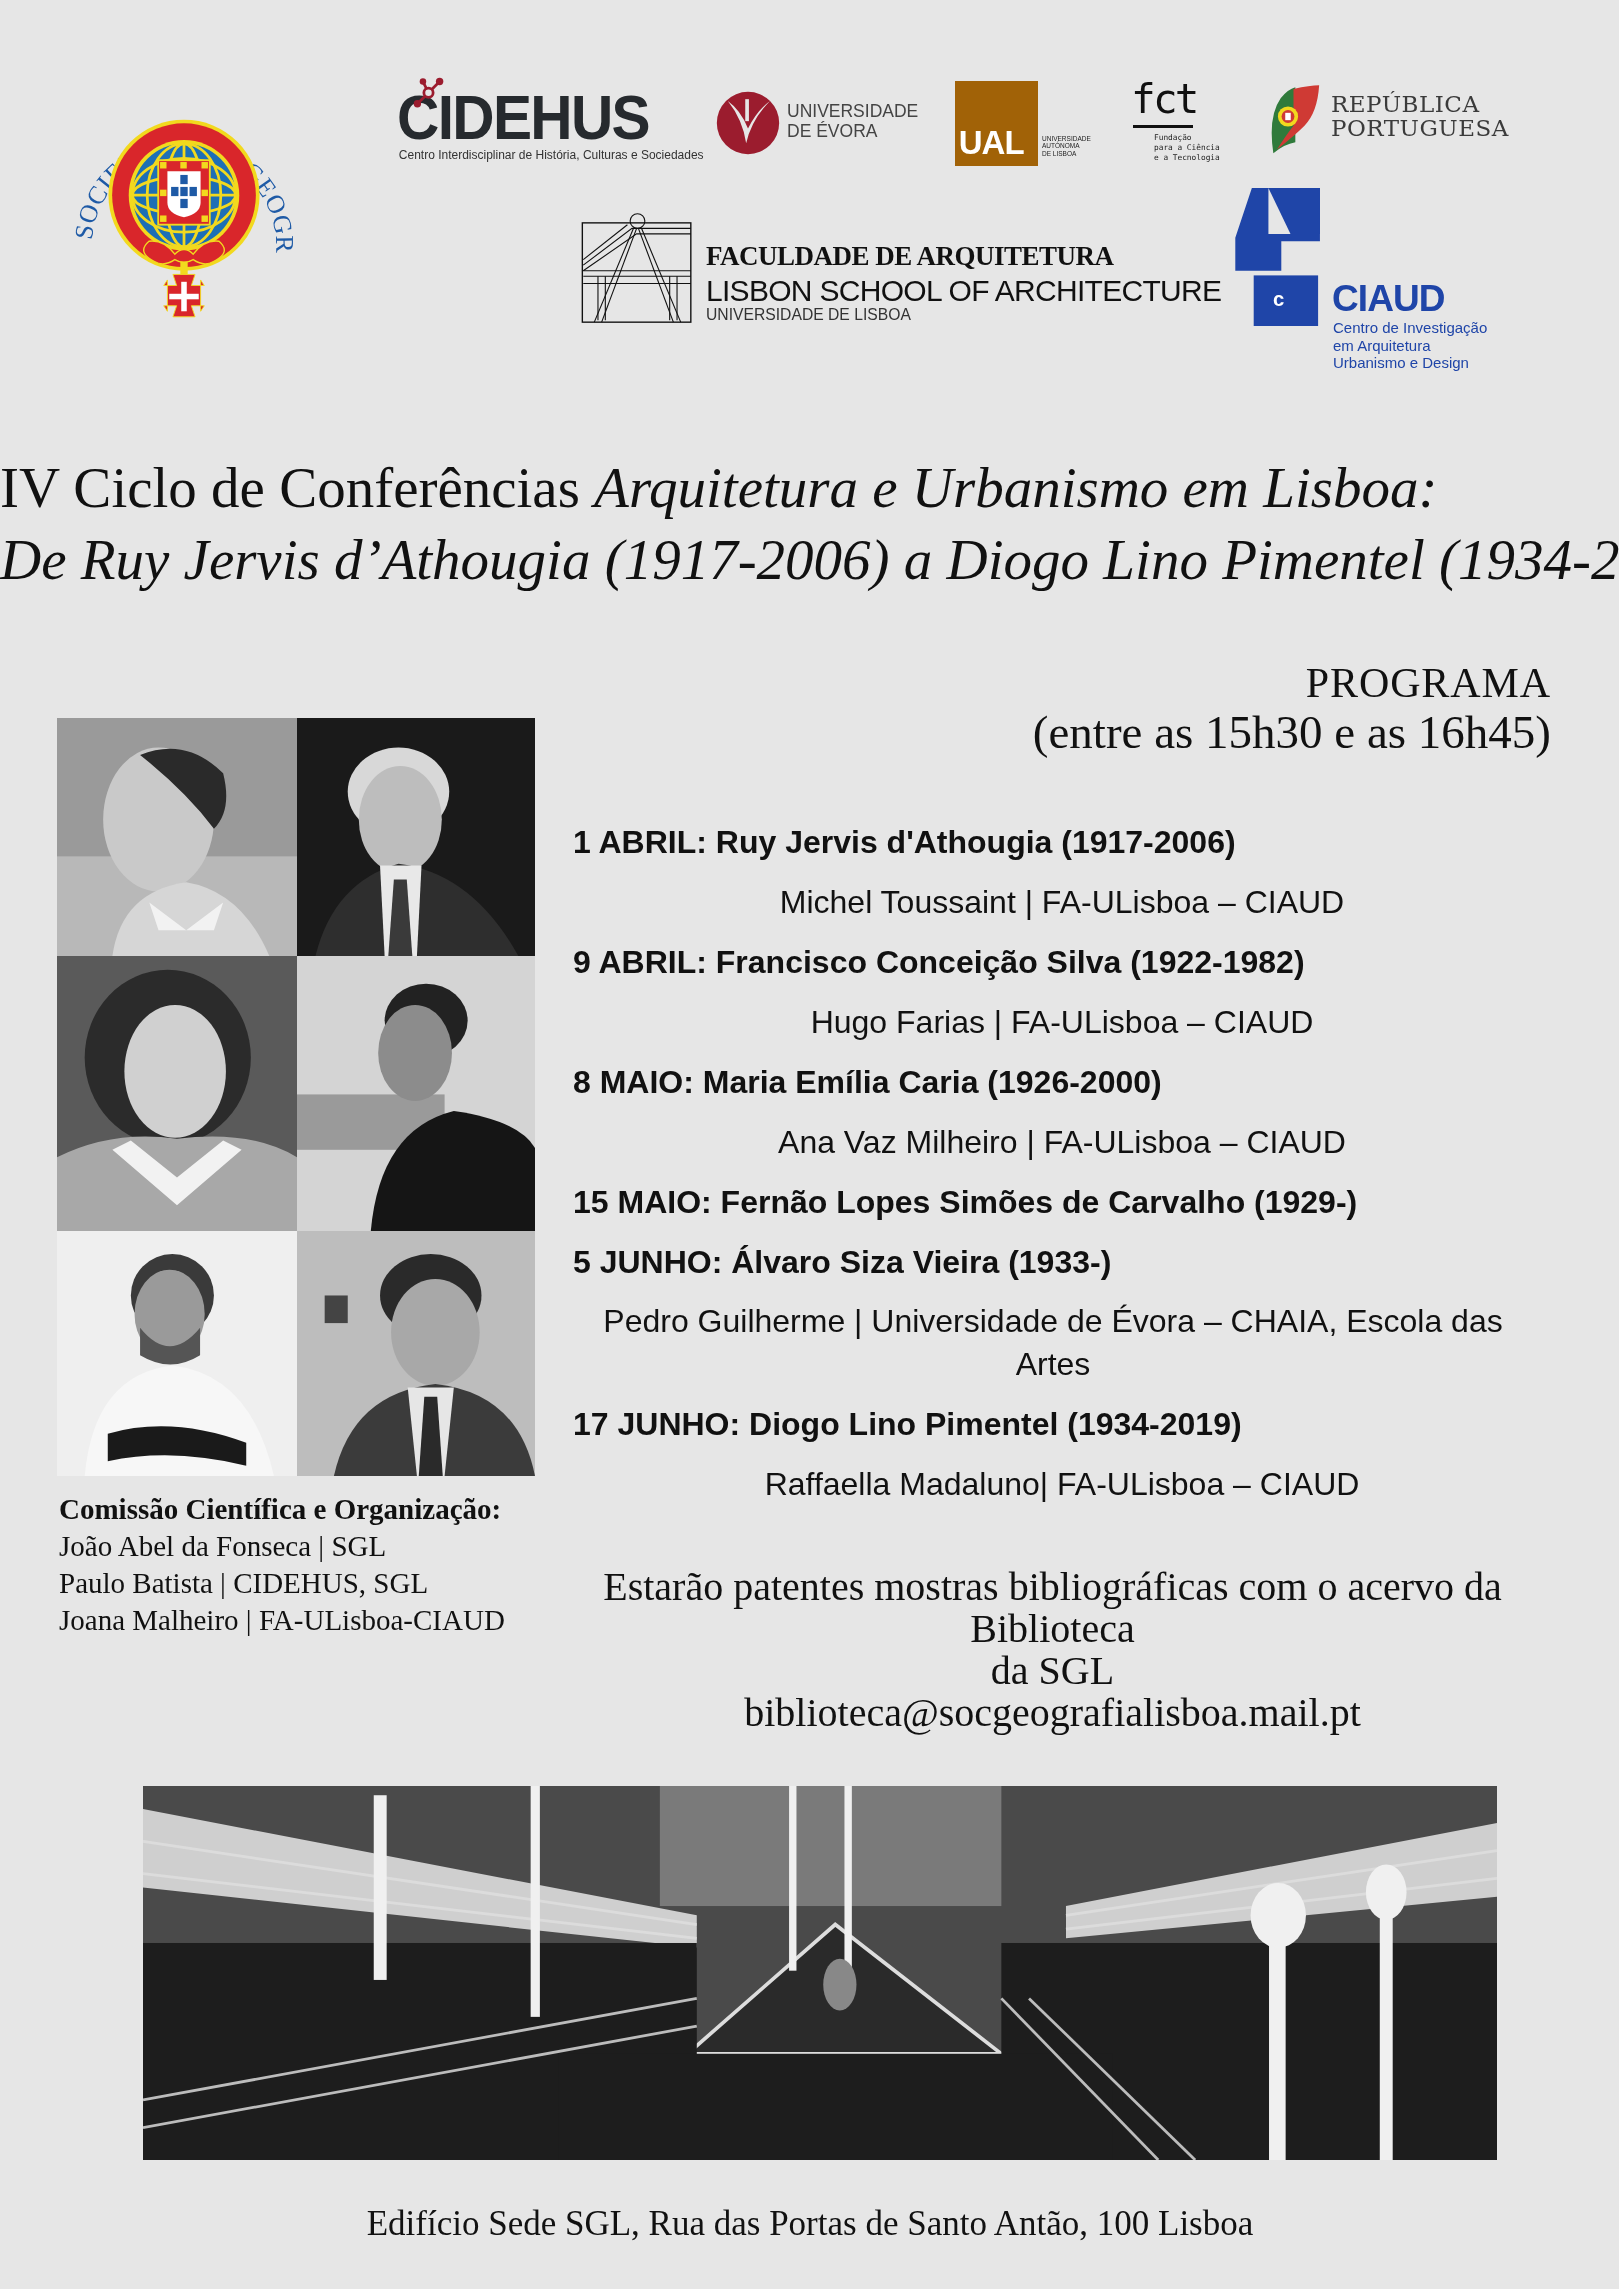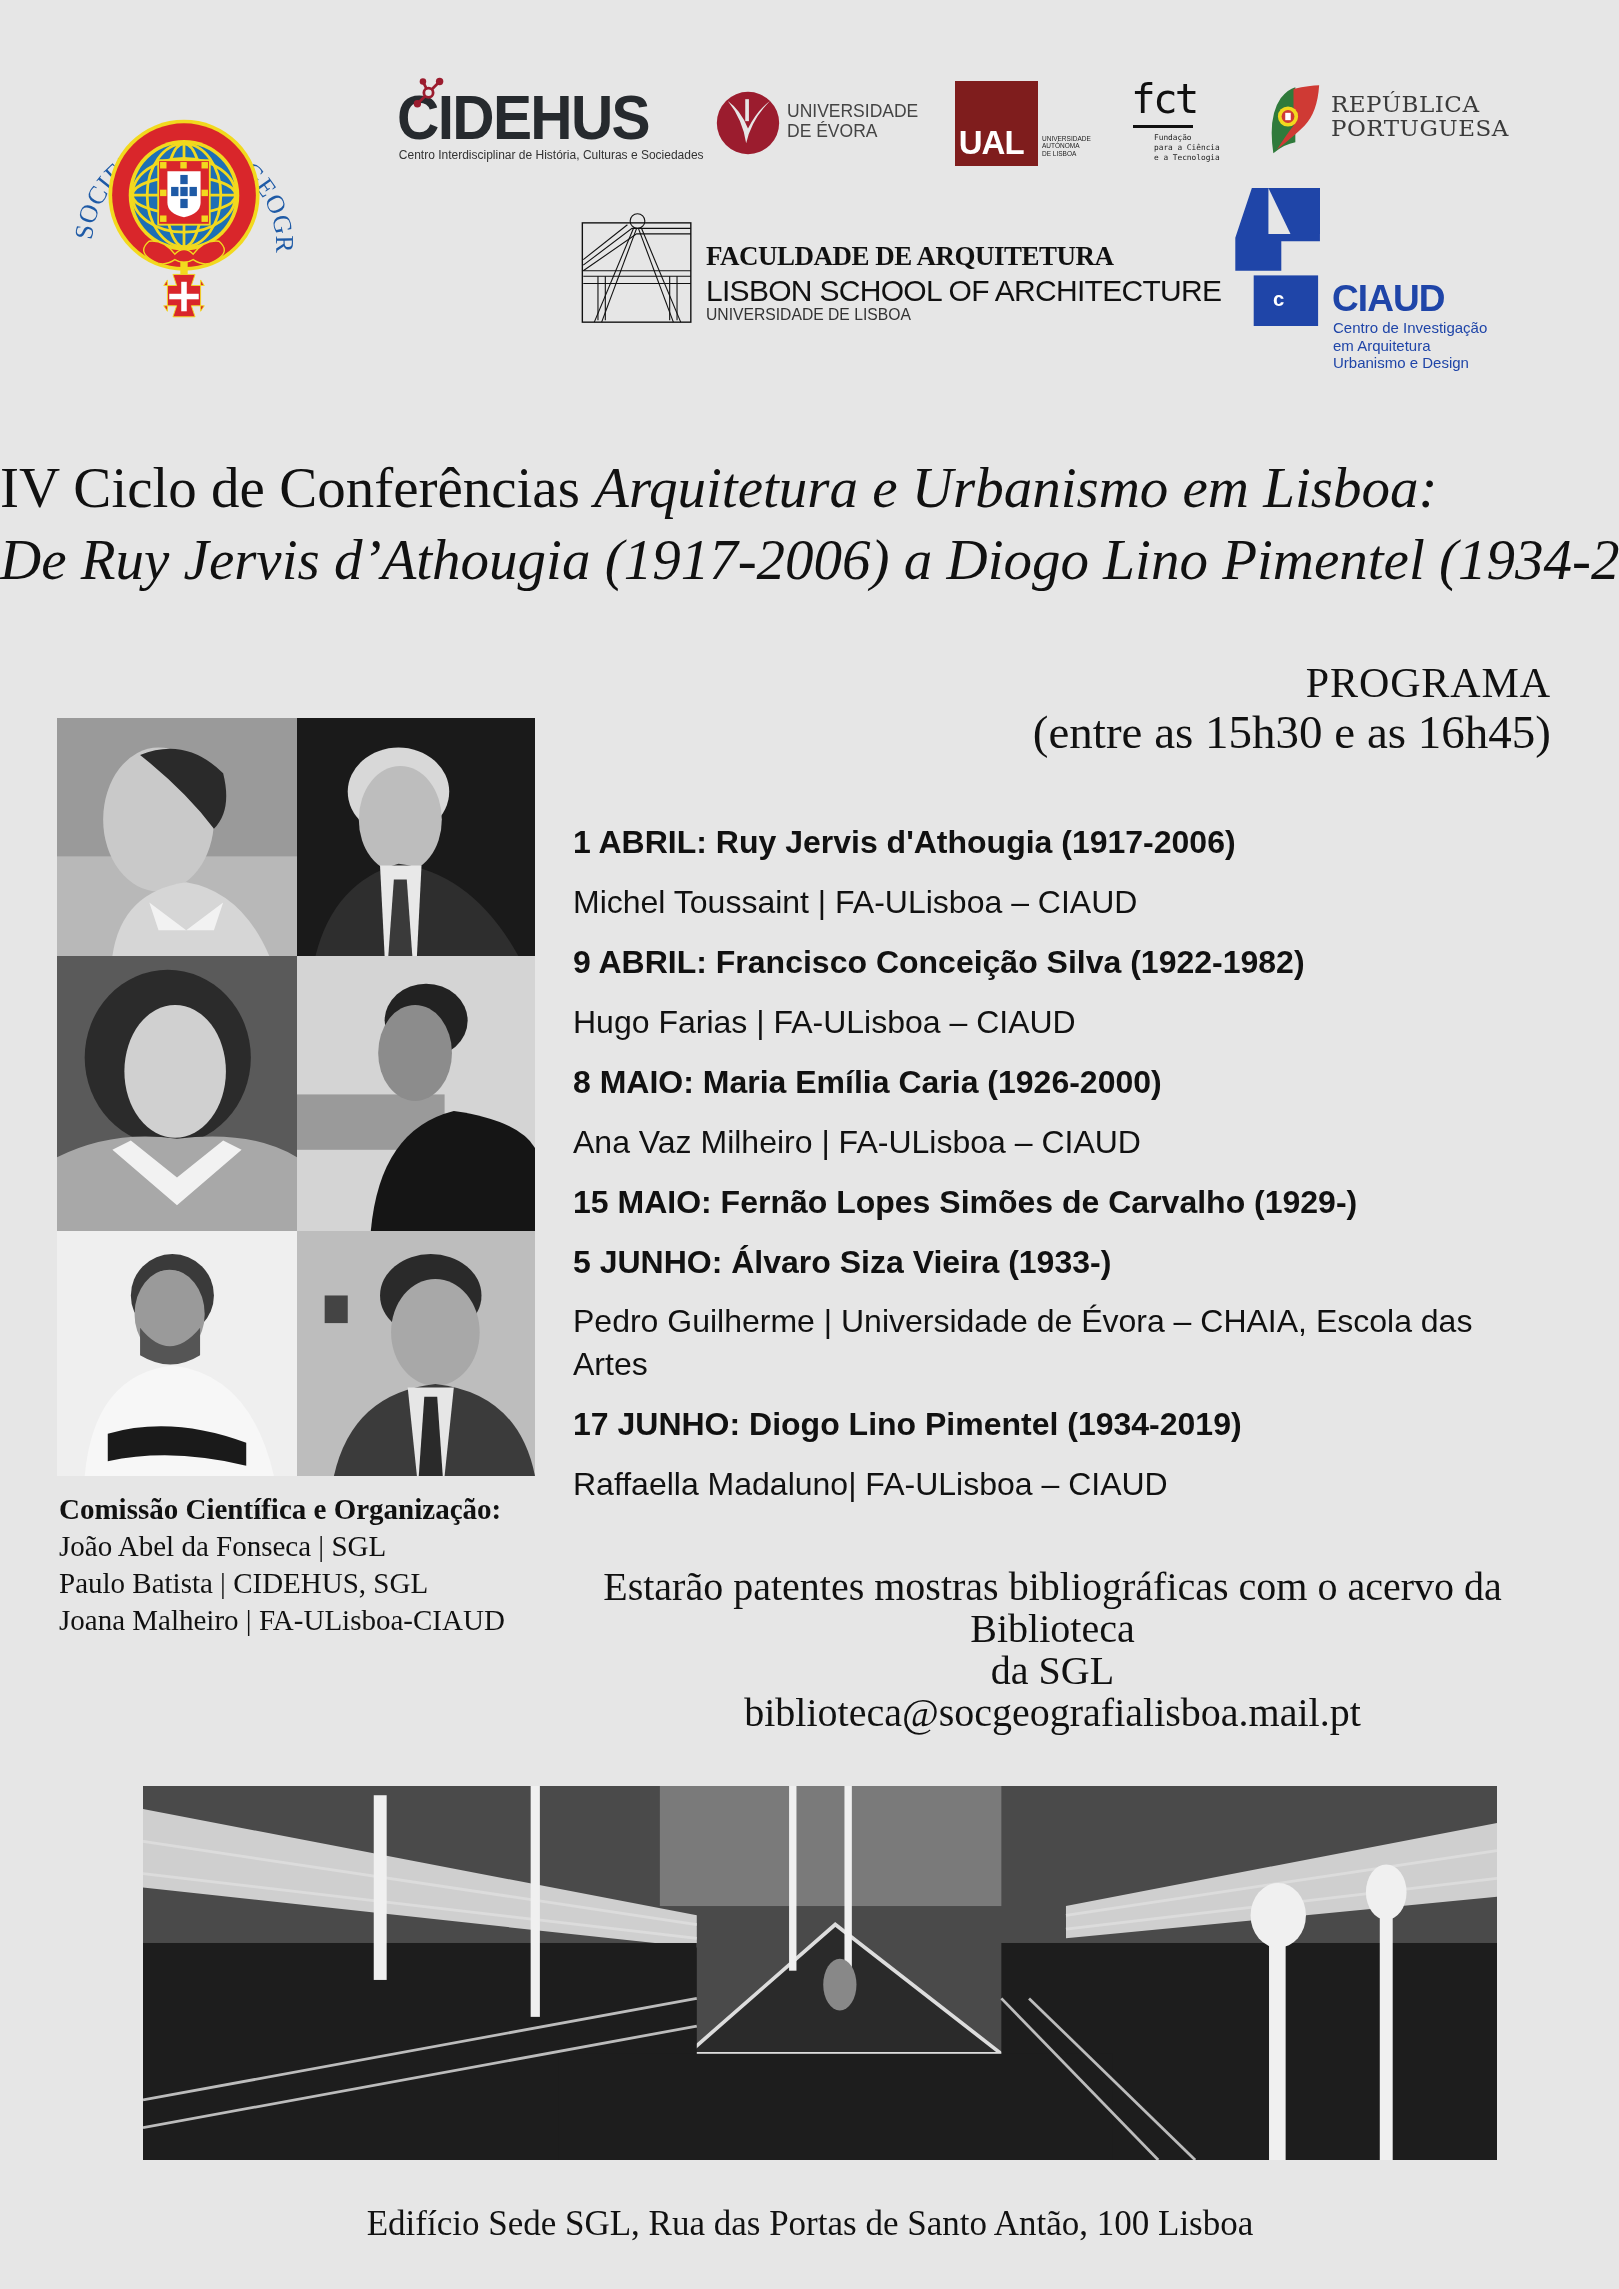--- a/index.html
+++ b/index.html
@@ -19,21 +19,21 @@
   #cidehus .sub { position:absolute; left:1.8px; top:63px; font-family:"Liberation Sans",sans-serif;
     font-size:12px; color:#333; white-space:nowrap; }
 
   
   #uevora { left:715px; top:90px; width:203px; height:68px; }
   #uevora .txt { position:absolute; left:72px; top:11px; font-family:"Liberation Sans",sans-serif;
     font-size:17.5px; color:#444; line-height:20px; }
 
   
   #ual { left:955px; top:81px; width:138px; height:85px; }
-  #ual .box { position:absolute; left:0; top:0; width:83px; height:85px; background:#7f1d1d; }
+  #ual .box { position:absolute; left:0; top:0; width:83px; height:85px; background:#a16207; }
   #ual .box span { position:absolute; bottom:3.7px; left:3.7px; color:#fff; font-family:"Liberation Sans",sans-serif;
     font-weight:bold; font-size:33px; letter-spacing:-0.9px; }
   #ual .txt { position:absolute; left:87px; top:54px; font-family:"Liberation Sans",sans-serif; font-size:6.5px; line-height:7.4px; color:#222; }
 
   
   #fct { left:1131px; top:79px; width:111px; height:88px; }
   #fct .big { position:absolute; left:0; top:-3.7px; font-family:"DejaVu Sans Mono",monospace; font-size:41px; color:#111; letter-spacing:-2.8px; }
   #fct .bar { position:absolute; left:1.8px; top:46px; width:60px; height:2.8px; background:#111; }
   #fct .small { position:absolute; left:23px; top:54px; font-family:"DejaVu Sans Mono",monospace; font-size:7.8px; line-height:10px; color:#222; white-space:nowrap; }
 
@@ -58,21 +58,21 @@
   #title .l2 { font-size:57px; line-height:72px; white-space:nowrap; font-style:italic; }
   #title .it { font-style:italic; }
 
   
   #prog-head { left:554px; top:657px; width:997px; text-align:right; }
   #prog-head .h { font-size:42px; line-height:52px; letter-spacing:0.9px; }
   #prog-head .s { font-size:47px; line-height:46px; }
 
   #prog-list { left:573px; top:812px; width:978px; font-family:"Liberation Sans",sans-serif; font-size:32px; }
   #prog-list .ev { font-weight:bold; line-height:60px; white-space:nowrap; }
-  #prog-list .sp { line-height:43px; padding:8.3px 0; }
+  #prog-list .sp { line-height:43px; padding:8.3px 0;text-align:center; }
 
   
   #grid { left:57px; top:718px; width:478px; height:759px; }
   .ph { position:absolute; overflow:hidden; }
   .ph svg { width:100%; height:100%; display:block; }
 
   
   #comm { left:59px; top:1491px; width:517px; font-size:29px; line-height:37px; }
   #comm .hd { font-weight:bold; }
 

